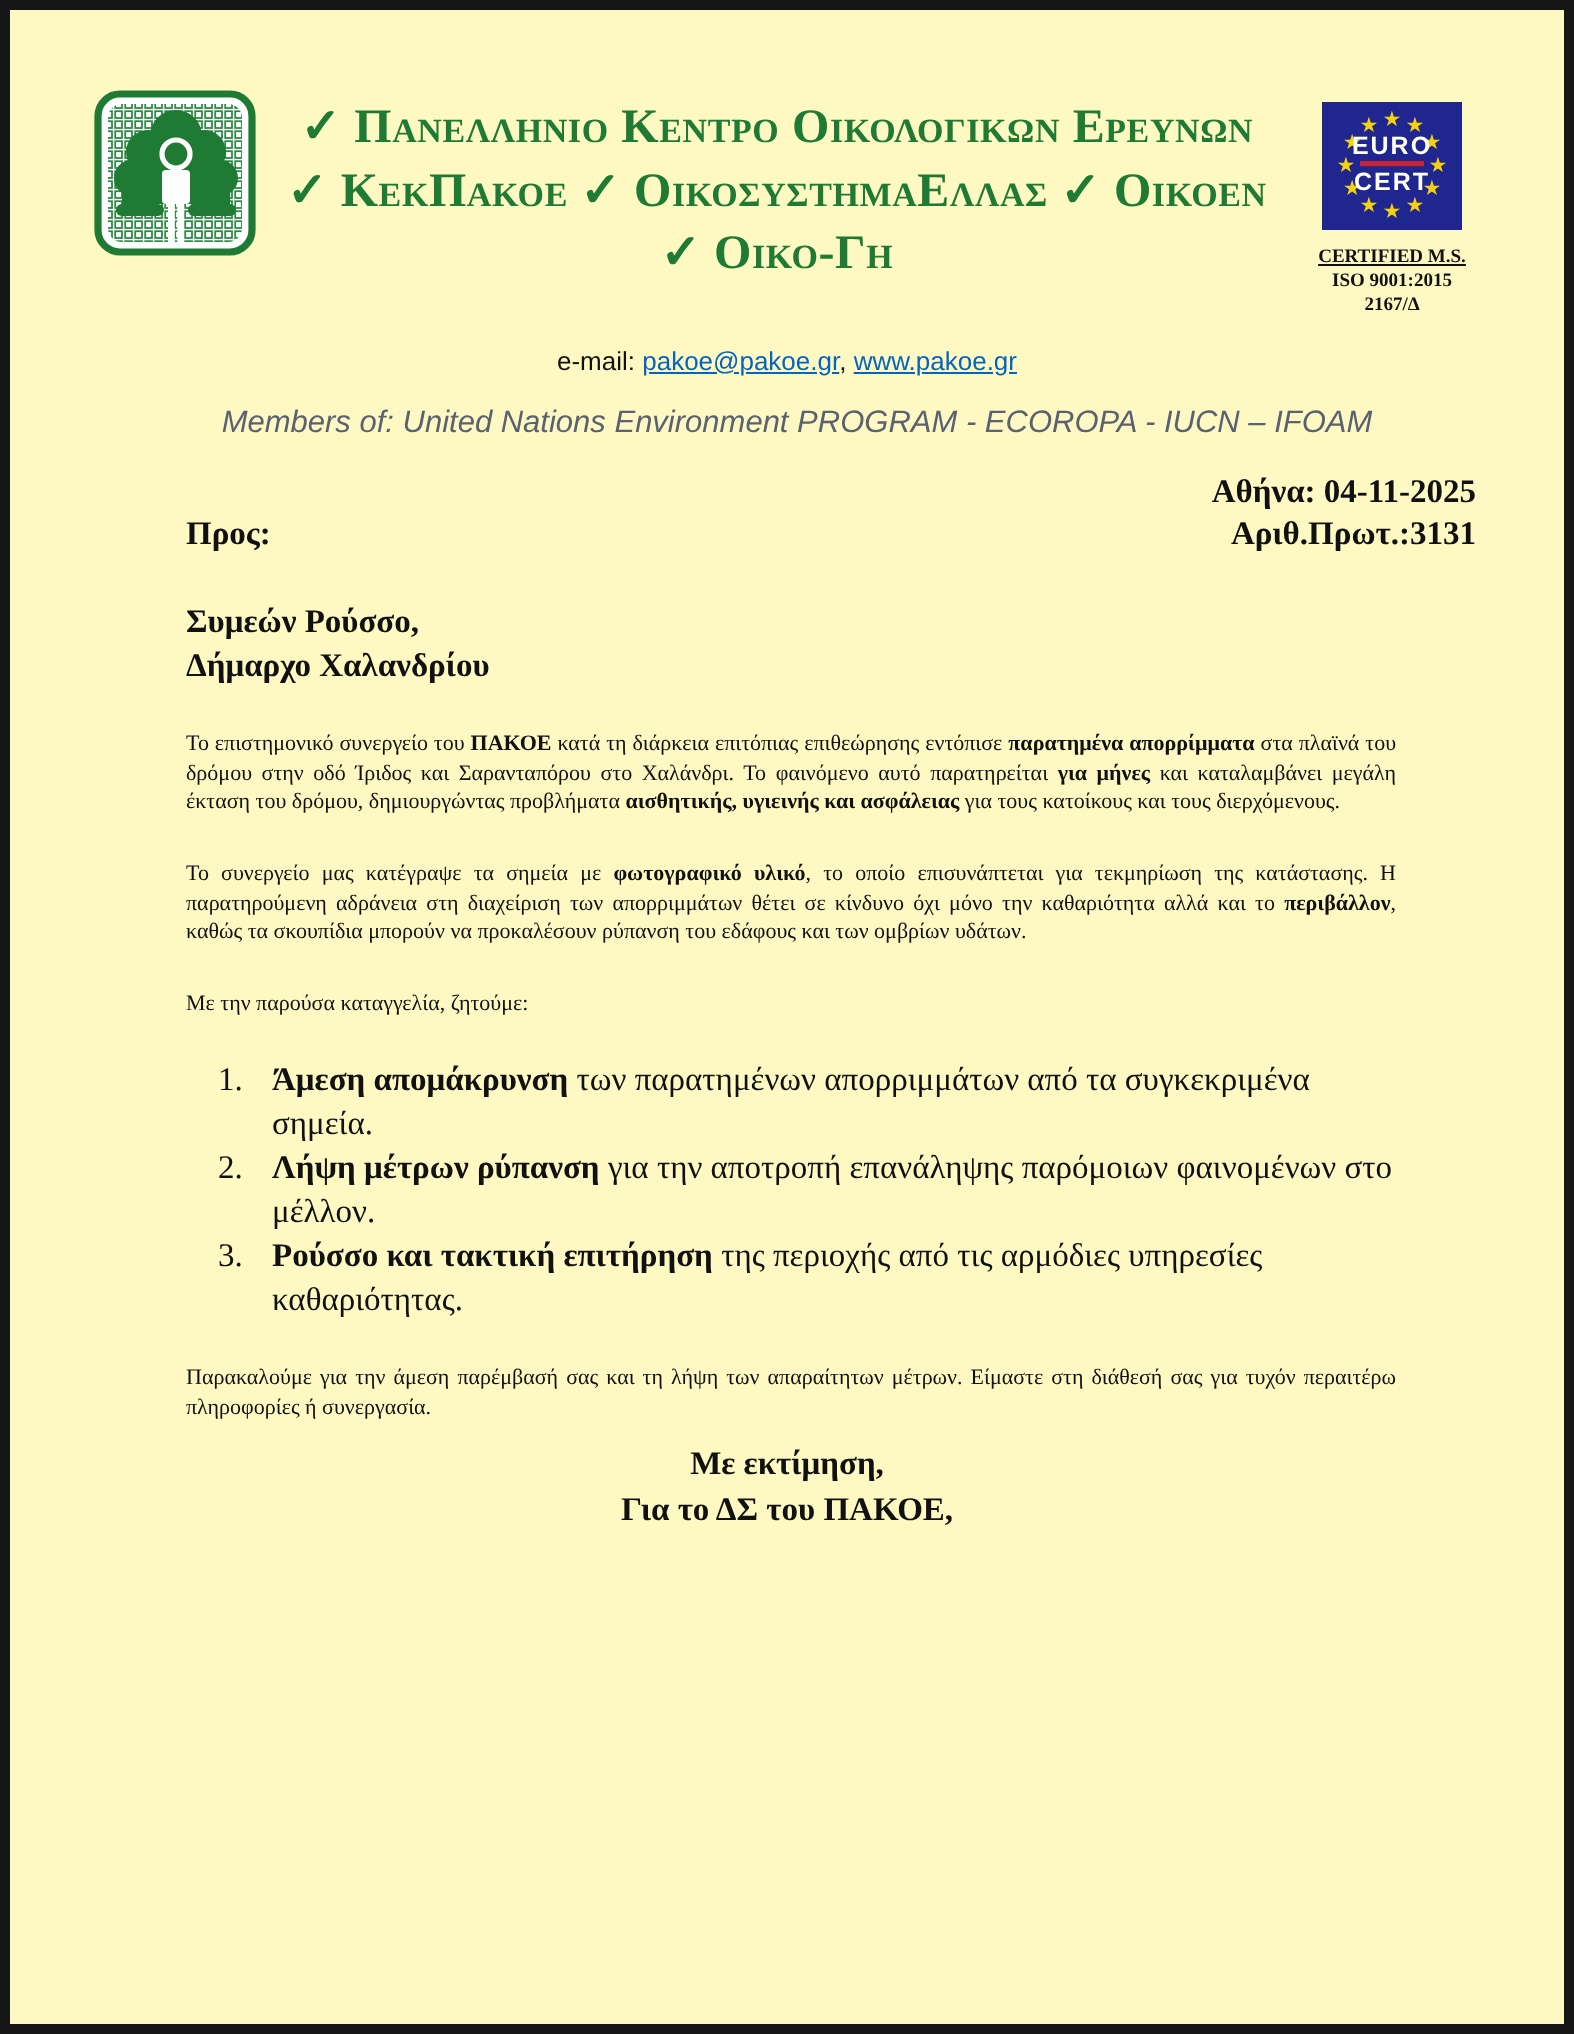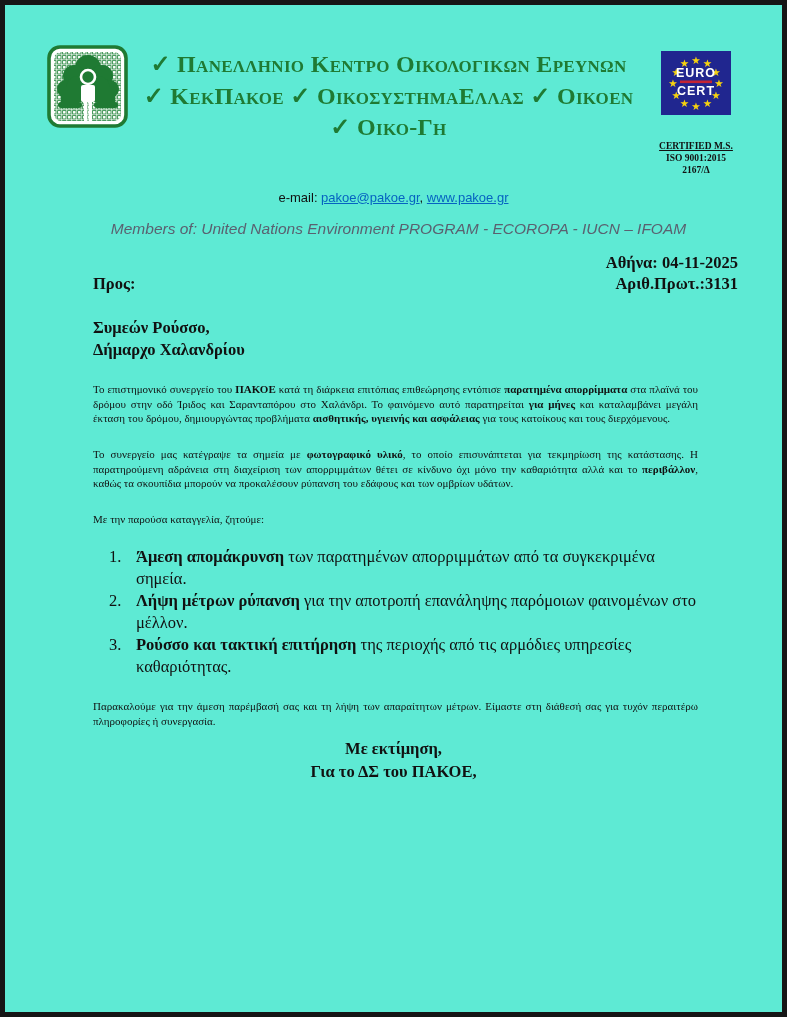--- a/index.html
+++ b/index.html
@@ -1,30 +1,30 @@
 <!DOCTYPE html>
 <html><head>
 <meta charset="utf-8">
 <style>
   html,body{margin:0;padding:0;background:#fff;}
   .page{
     width:787px;height:1017px;box-sizing:border-box;
-    border:5px solid #161616;background:#5eead4;overflow:hidden;
+    border:5px solid #161616;background:#fef9c3;overflow:hidden;
     font-family:"Liberation Serif",serif;color:#111;position:relative;
   }
   
   .header{display:flex;align-items:flex-start;padding:40px 34px 0 42px;}
   .logo-box{width:86px;flex:0 0 auto;}
   .titles{flex:1;text-align:center;padding-top:4px;}
   .title-line{
     font-weight:bold;font-variant:small-caps;color:#1f7a33;
     font-size:24px;line-height:1.32;letter-spacing:.3px;white-space:nowrap;
   }
   .badge-box{width:104px;flex:0 0 auto;text-align:center;padding-top:6px;}
-  .badge-caption{font-family:"Liberation Serif",serif;font-weight:bold;font-size:9.5px;line-height:1.25;color:#111;margin-top:20px;}
+  .badge-caption{font-family:"Liberation Serif",serif;font-weight:bold;font-size:9.5px;line-height:1.25;color:#111;margin-top:2px;}
   .badge-caption .u{text-decoration:underline;}
   
   .contact{text-align:center;font-family:"Liberation Sans",sans-serif;font-size:15.5px;line-height:1.35;margin-top:8px;color:#111;}
   .email-row{text-align:center;font-family:"Liberation Sans",sans-serif;font-size:13px;margin-top:13px;}
   .email-row a{color:#0563c1;text-decoration:underline;}
   .members{text-align:center;font-family:"Liberation Sans",sans-serif;font-style:italic;font-size:15.5px;color:#5a6170;margin-top:15px;margin-left:10px;}
   
   .date-row{display:flex;justify-content:space-between;align-items:flex-end;
     padding:14px 44px 0 88px;font-weight:bold;font-size:16.5px;line-height:1.32;}
   .date-block{text-align:right;}

